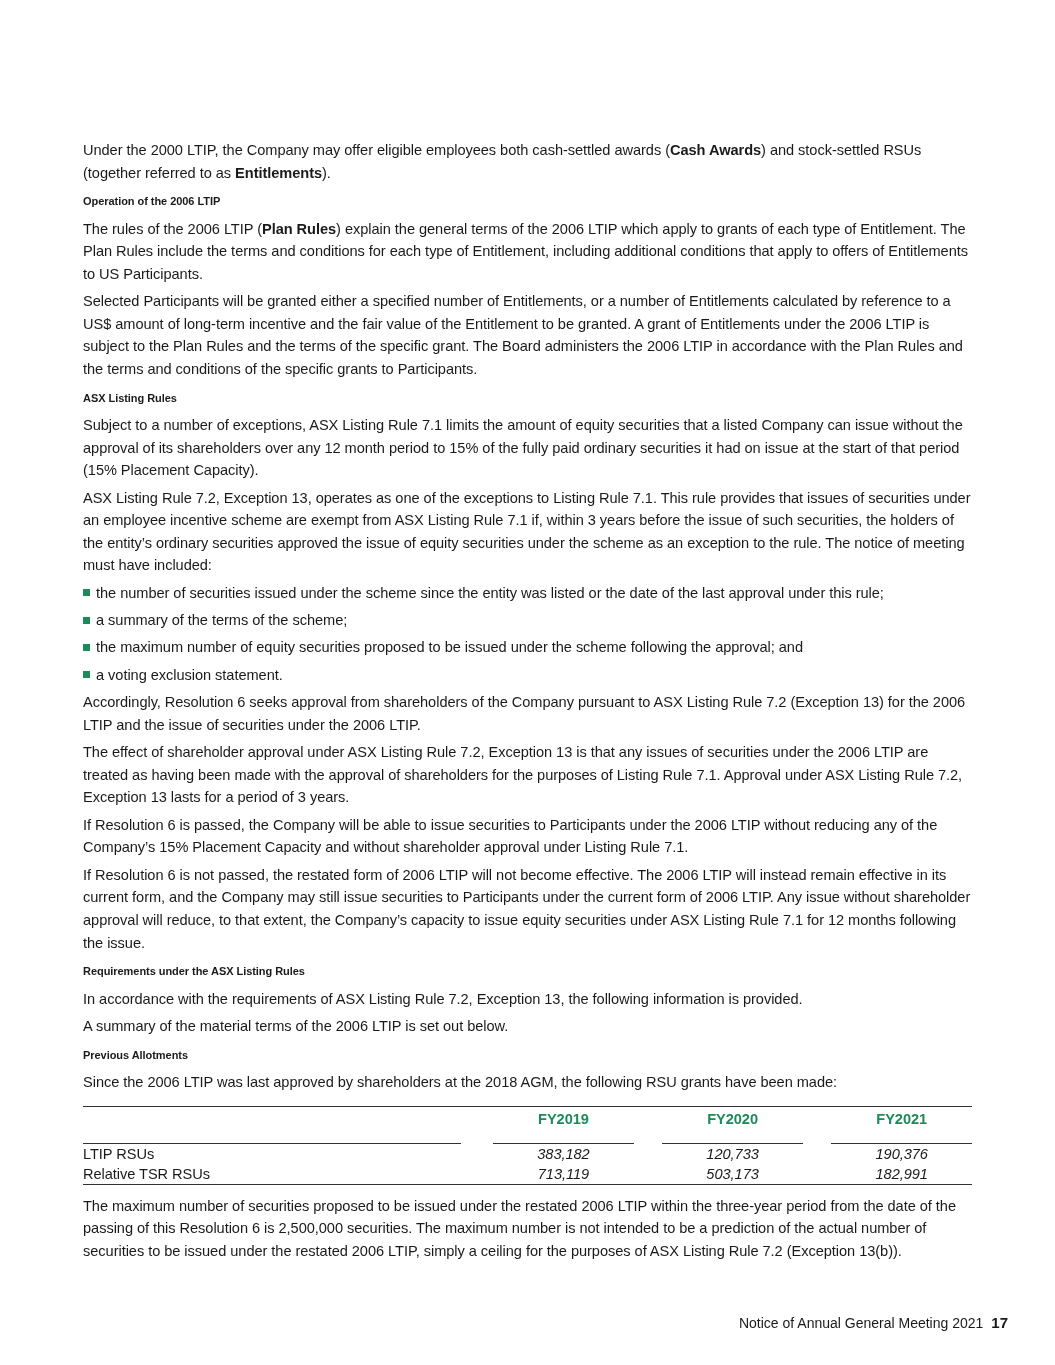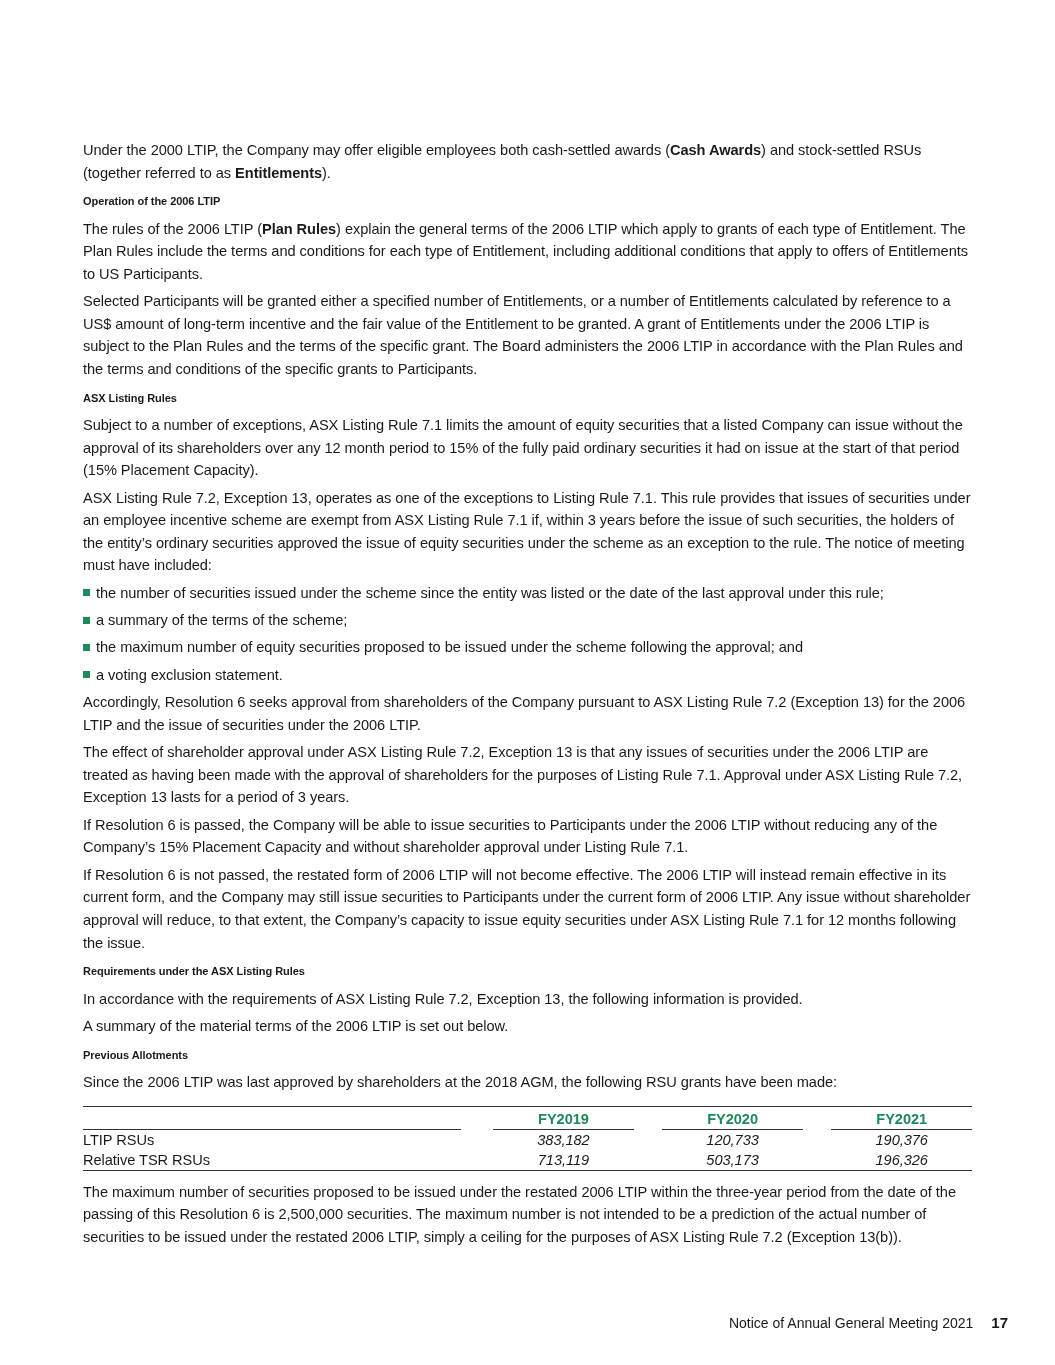--- a/index.html
+++ b/index.html
@@ -8,29 +8,29 @@
   .content { position: absolute; left: 83px; top: 139px; width: 892px;
              font-size: 14.6px; line-height: 22.6px; letter-spacing: -0.05px; }
   p { margin: 0 0 4.8px 0; }
   h3 { margin: 6px 0 4.8px 0; font-size: 11px; line-height: 22.6px; font-weight: bold; }
   .bullet { position: relative; padding-left: 13px; margin: 0 0 4.8px 0; }
   .bullet .sq { position: absolute; left: 0; top: 7.5px; width: 7px; height: 7px; background: #1e8a5a; }
   table.grants { width: 889px; border-collapse: collapse; margin: 12px 0 10px 0;
                  font-size: 14.6px; line-height: 20px; }
   table.grants thead tr { border-top: 1.5px solid #333; }
   table.grants th { color: #1e8a5a; font-weight: bold; text-align: center; padding: 2px 0 0 0; }
-  table.grants th .u { display: block; border-bottom: 1px solid #333; margin: 0 0 0 0; padding-bottom: 0; }
+  table.grants th .u { display: block; border-bottom: 1px solid #333; margin: 0 0 0 0; padding-bottom: 14px; }
   table.grants td { padding: 0; }
   table.grants td.num { text-align: center; font-style: italic; }
   table.grants tbody tr:last-child { border-bottom: 1.5px solid #333; }
   .col-label { width: 428px; }
   .col-y { width: 154px; }
   .gap { width: 33px; }
   .footer { position: absolute; top: 1314px; right: 47px; font-size: 14px; color: #1a1a1a; }
-  .footer .pg { font-weight: bold; font-size: 15px; margin-left: 18px; }
+  .footer .pg { font-weight: bold; font-size: 15px; margin-left: 8px; }
 </style>
 </head>
 <body>
 
 <div class="content">
   <p><span>Under the 2000 LTIP, the Company may offer eligible employees both cash-settled awards (</span><b>Cash Awards</b><span>) and stock-settled RSUs (together referred to as </span><b>Entitlements</b><span>).</span></p>
 
   <h3>Operation of the 2006 LTIP</h3>
   <p><span>The rules of the 2006 LTIP (</span><b>Plan Rules</b><span>) explain the general terms of the 2006 LTIP which apply to grants of each type of Entitlement. The Plan Rules include the terms and conditions for each type of Entitlement, including additional conditions that apply to offers of Entitlements to US Participants.</span></p>
   <p>Selected Participants will be granted either a specified number of Entitlements, or a number of Entitlements calculated by reference to a US$ amount of long-term incentive and the fair value of the Entitlement to be granted. A grant of Entitlements under the 2006 LTIP is subject to the Plan Rules and the terms of the specific grant. The Board administers the 2006 LTIP in accordance with the Plan Rules and the terms and conditions of the specific grants to Participants.</p>
@@ -95,21 +95,21 @@
         <td></td>
         <td class="num">190,376</td>
       </tr>
       <tr>
         <td>Relative TSR RSUs</td>
         <td></td>
         <td class="num">713,119</td>
         <td></td>
         <td class="num">503,173</td>
         <td></td>
-        <td class="num">196,326</td>
+        <td class="num">182,991</td>
       </tr>
     </tbody>
   </table>
 
   <p>The maximum number of securities proposed to be issued under the restated 2006 LTIP within the three-year period from the date of the passing of this Resolution 6 is 2,500,000 securities. The maximum number is not intended to be a prediction of the actual number of securities to be issued under the restated 2006 LTIP, simply a ceiling for the purposes of ASX Listing Rule 7.2 (Exception 13(b)).</p>
 </div>
 
 <div class="footer">
   <span>Notice of Annual General Meeting 2021</span><span class="pg">17</span>
 </div>

